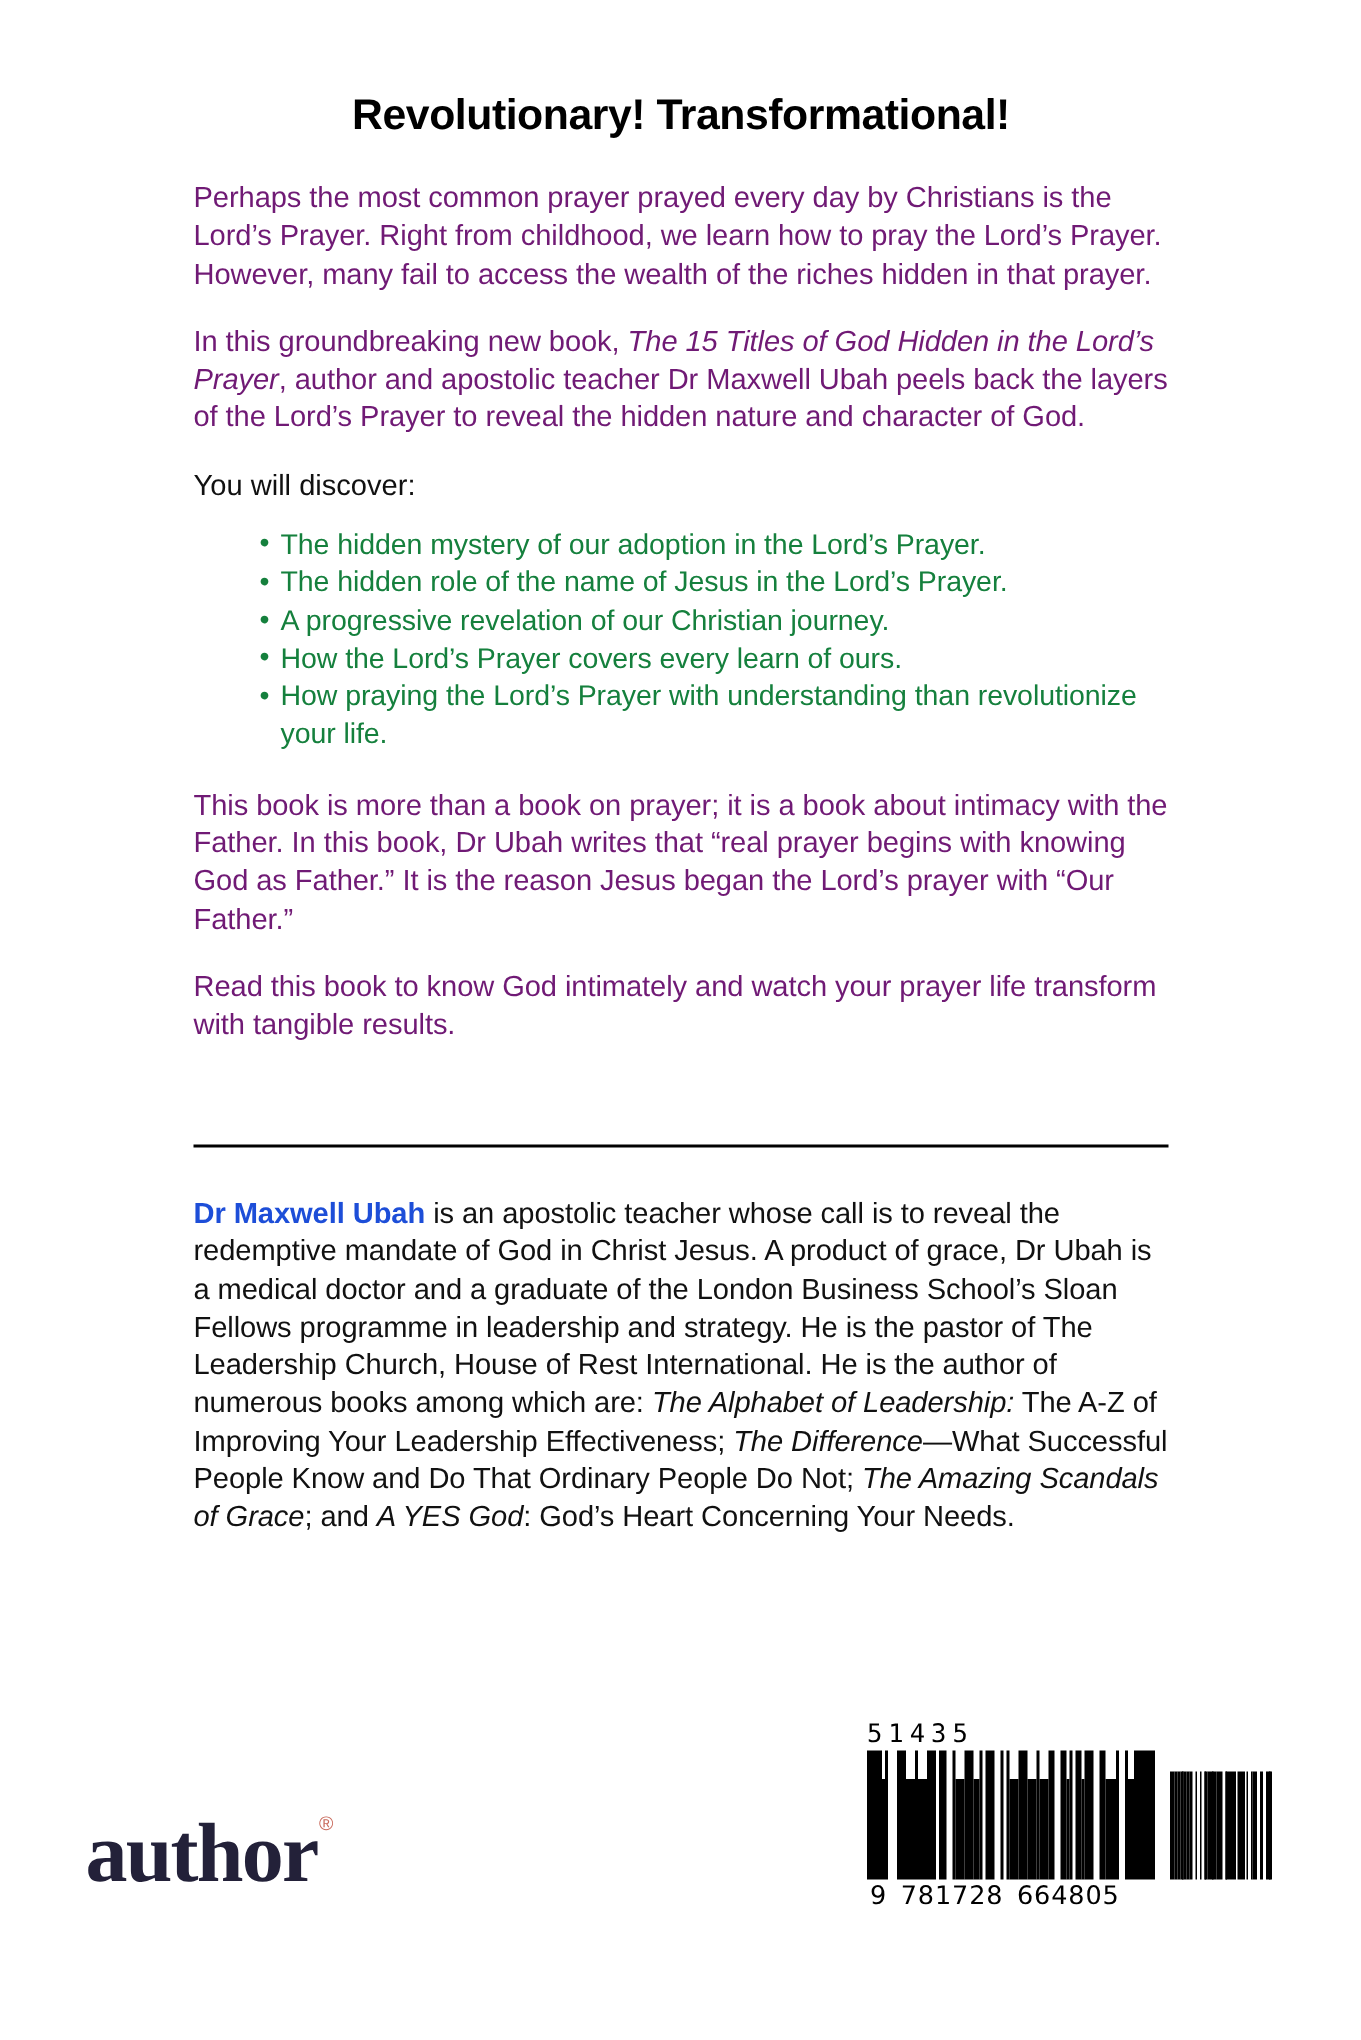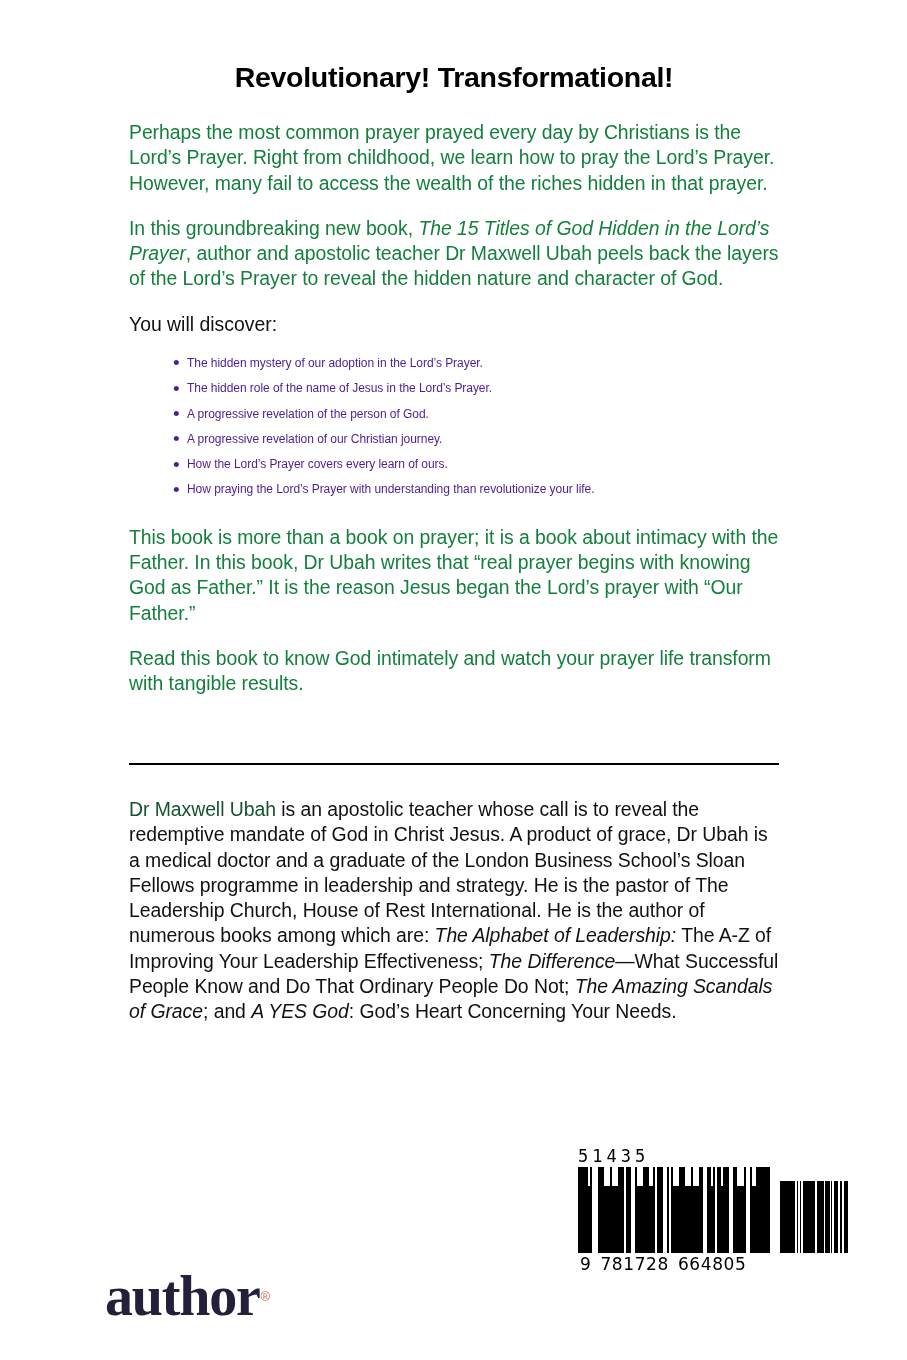--- a/index.html
+++ b/index.html
@@ -38,21 +38,21 @@
     text-align: center;
     margin: 0 0 26px 0;
     line-height: 1.12;
     color: #000;
   }
 
   .para {
     font-size: 19.4px;
     line-height: 25.3px;
     margin: 0 0 20px 0;
-    color: #15803d;
+    color: #701a75;
     letter-spacing: -0.05px;
   }
   .para:last-child { margin-bottom: 0; }
 
   .para em, .bio em {
     font-style: italic;
   }
 
   .lead-in {
     font-size: 19.4px;
@@ -61,23 +61,23 @@
     color: #111;
   }
 
   
   .bullets {
     list-style: none;
     margin: 0 0 22px 0;
     padding: 0 0 0 46px;
   }
   .bullets li {
-    font-size: 12px;
+    font-size: 19px;
     line-height: 25.3px;
-    color: #4c1d95;
+    color: #15803d;
     position: relative;
     padding-left: 12px;
     letter-spacing: -0.05px;
   }
   .bullets li::before {
     content: "\2022";
     position: absolute;
     left: -2px;
     top: -0.5px;
     font-size: 19px;
@@ -101,34 +101,33 @@
     width: 650px;
   }
   .bio {
     font-size: 19.4px;
     line-height: 25.3px;
     color: #111;
     margin: 0;
     letter-spacing: -0.05px;
   }
   .author-name {
-    font-weight: normal;
-    color: #14532d;
+    font-weight: bold;
+    color: #1d4ed8;
   }
 
   
   .logo {
     position: absolute;
     left: 57px;
-    top: 1268px;
+    top: 1208px;
     display: flex;
-    align-items: flex-end;
+    align-items: center;
     line-height: 1;
     white-space: nowrap;
-    margin-left: 48px;
   }
   .logo-author {
     font-family: "Liberation Serif", serif;
     font-size: 56px;
     font-weight: bold;
     color: #232139;
     letter-spacing: -1.2px;
   }
   .logo-house {
     font-family: "Liberation Sans", sans-serif;
@@ -212,21 +211,20 @@
 
     <p class="para">Perhaps the most common prayer prayed every day by Christians is the Lord’s Prayer. Right from childhood, we learn how to pray the Lord’s Prayer. However, many fail to access the wealth of the riches hidden in that prayer.</p>
 
     <p class="para"><span>In this groundbreaking new book, </span><em>The 15 Titles of God Hidden in the Lord’s Prayer</em><span>, author and apostolic teacher Dr Maxwell Ubah peels back the layers of the Lord’s Prayer to reveal the hidden nature and character of God.</span></p>
 
     <p class="lead-in">You will discover:</p>
 
     <ul class="bullets">
       <li>The hidden mystery of our adoption in the Lord’s Prayer.</li>
       <li>The hidden role of the name of Jesus in the Lord’s Prayer.</li>
-      <li>A progressive revelation of the person of God.</li>
       <li>A progressive revelation of our Christian journey.</li>
       <li>How the Lord’s Prayer covers every learn of ours.</li>
       <li>How praying the Lord’s Prayer with understanding than revolutionize your life.</li>
     </ul>
 
     <p class="para">This book is more than a book on prayer; it is a book about intimacy with the Father. In this book, Dr Ubah writes that “real prayer begins with knowing God as Father.” It is the reason Jesus began the Lord’s prayer with “Our Father.”</p>
 
     <p class="para">Read this book to know God intimately and watch your prayer life transform with tangible results.</p>
   </div>
 

